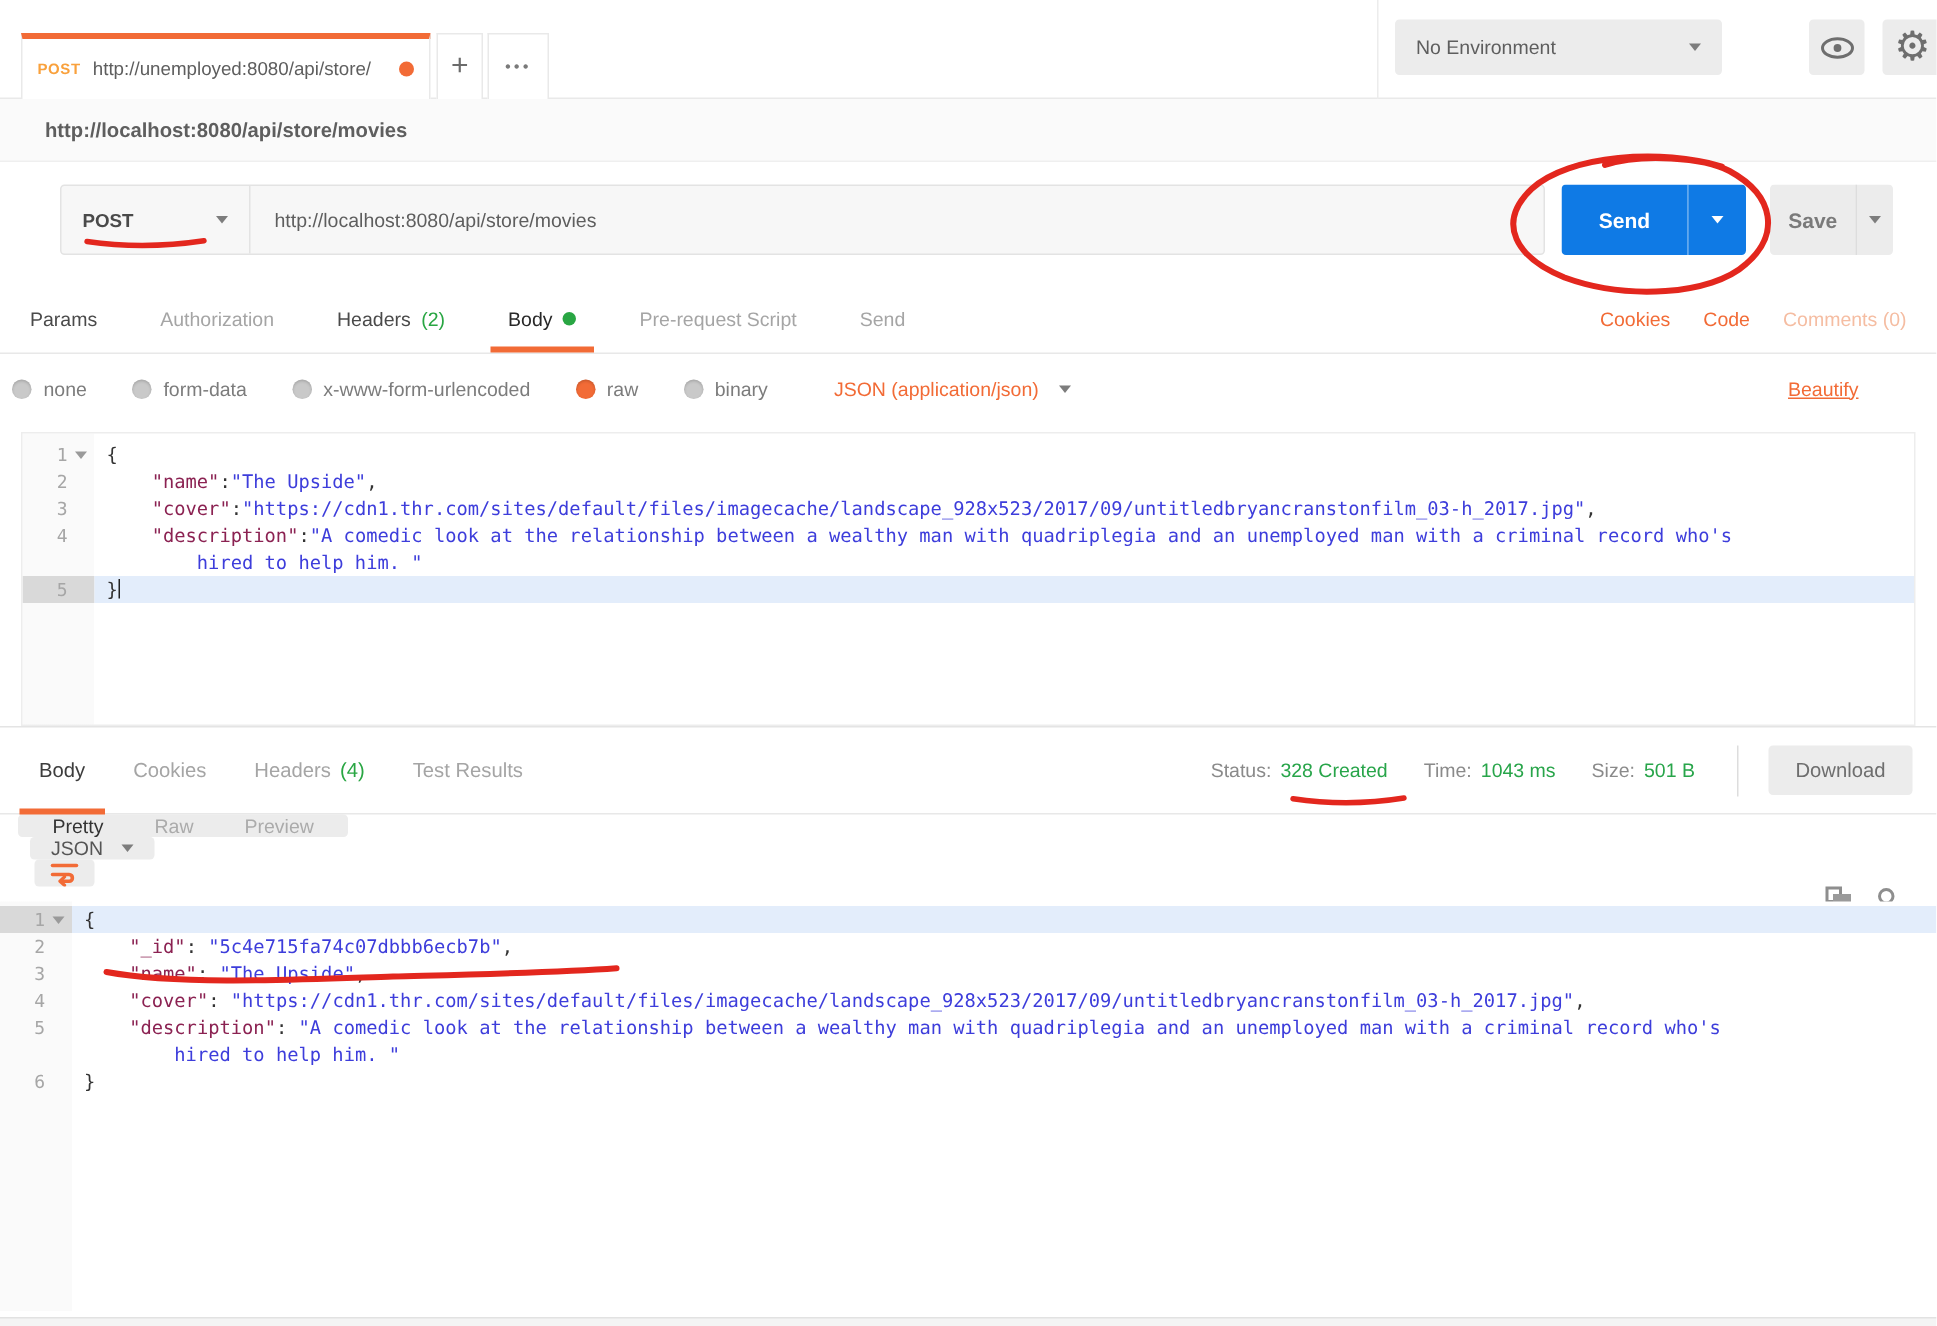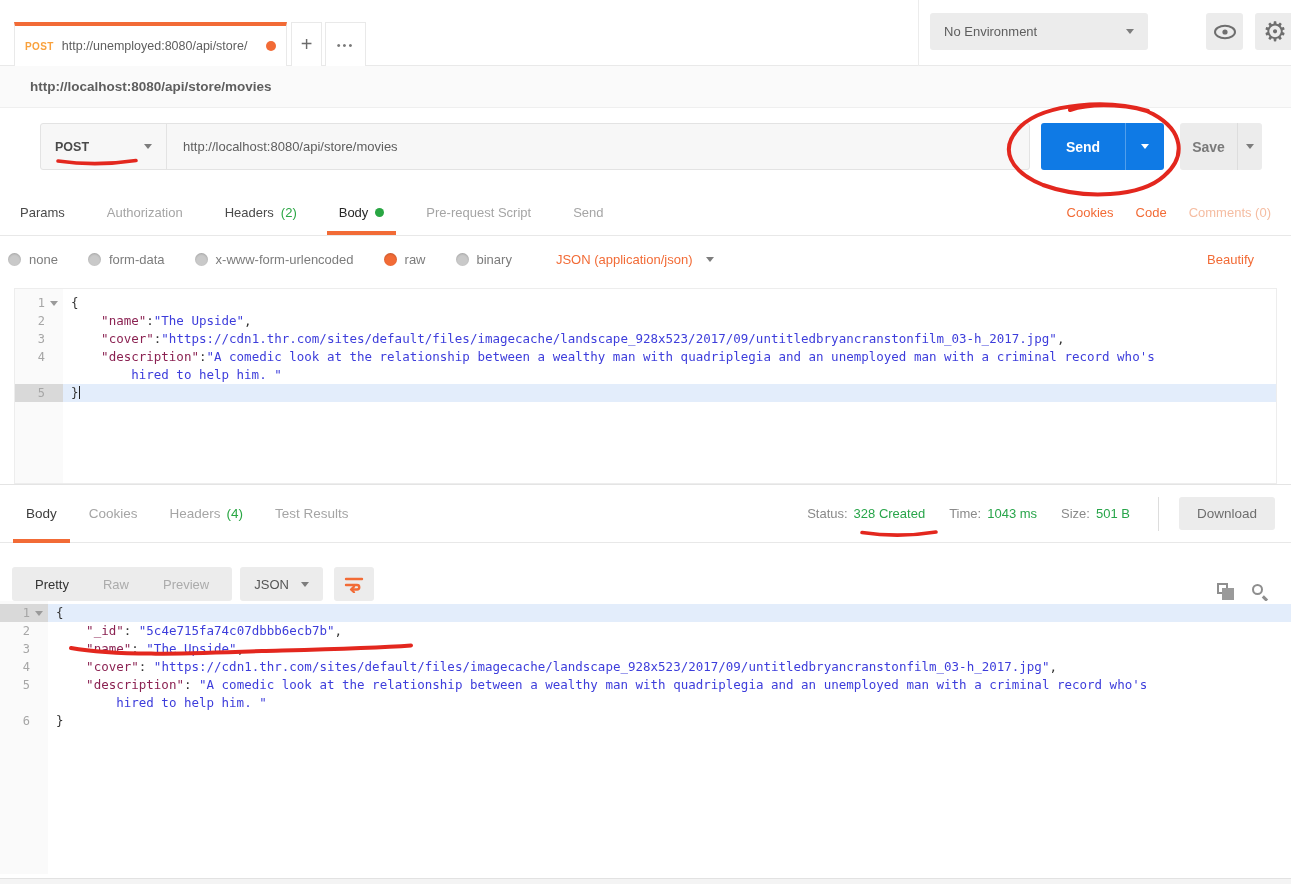--- a/index.html
+++ b/index.html
@@ -72,21 +72,21 @@
   .lnk.muted { color:#f5bda2; }
 
   
   .mode-row { height:46px; display:flex; align-items:center; padding:0 8px; }
   .radio-item { display:flex; align-items:center; gap:8px; margin-right:30px; cursor:pointer; }
   .radio { width:13px; height:13px; border-radius:50%; background:#c9c9c9; box-shadow:inset 0 1px 2px rgba(0,0,0,.18); }
   .radio.sel { background:#f26b36; }
   .radio-item .rlabel { font-size:13px; color:#7c7c7c; }
   .ct-dd { display:flex; align-items:center; gap:14px; margin-left:14px; cursor:pointer; }
   .ct-dd .ct-label { font-size:13px; color:#f26b36; }
-  .beautify { margin-left:auto; margin-right:29px; font-size:13px; color:#f26b36; cursor:pointer; }
+  .beautify { margin-left:auto; margin-right:44px; font-size:13px; color:#f26b36; cursor:pointer;text-decoration:underline; }
 
   
   .editor { font-family:"DejaVu Sans Mono","Liberation Mono",monospace; font-size:12.5px; position:relative; background:#fff; }
   .editor-req { margin:6px 14px 0 14px; height:196px; border:1px solid #ededed;
     background:linear-gradient(to right,#fafafa 48px,#fff 48px); padding-top:5px; overflow:hidden; }
   .editor-resp { height:273px; background:linear-gradient(to right,#fafafa 48px,#fff 48px); padding-top:3px; overflow:hidden; }
   .crow { display:flex; height:18px; line-height:18px; }
   .gcell { width:48px; flex:none; display:flex; align-items:center; background:transparent; }
   .gcell .lnum { width:30px; text-align:right; color:#a6a6a6; font-size:12px; }
   .gcell .fold { width:12px; margin-left:3px; }
@@ -109,21 +109,21 @@
   .resp-tab.active::after { content:""; position:absolute; left:-13px; right:-13px; bottom:-1px; height:4px; background:#f26b36; }
   .resp-tab .cnt { color:#29a643; }
   .status-area { margin-left:auto; display:flex; align-items:center; font-size:13px; gap:6px; }
   .st-label { color:#8a8a8a; }
   .st-val { color:#28a54a; margin-right:18px; }
   .st-vdiv { width:1px; height:34px; background:#ddd; margin:0 14px 0 4px; }
   .download-btn { background:#ececec; border-radius:3px; color:#6e6e6e; font-size:13.5px;
     padding:9px 18px; cursor:pointer; margin-right:6px; }
 
   
-  .resp-bar { height:58px; display:flex; align-items:flex-end; padding:0 12px; }
+  .resp-bar { height:58px; display:flex; align-items:flex-start; padding:0 12px;flex-direction:column; }
   .view-group { background:#ececec; border-radius:3px; height:34px; display:flex; align-items:center; padding:0 6px; }
   .view-item { font-size:13px; color:#ababab; padding:0 17px; cursor:pointer; }
   .view-item.active { color:#333; }
   .fmt-dd { background:#ececec; border-radius:3px; height:34px; display:flex; align-items:center;
     gap:12px; padding:0 14px; margin-left:8px; cursor:pointer; }
   .fmt-dd .fmt-label { font-size:13px; color:#555; }
   .wrap-btn { background:#ececec; border-radius:3px; height:34px; width:40px; margin-left:11px;
     display:flex; align-items:center; justify-content:center; cursor:pointer; }
   .resp-icons { margin-left:auto; display:flex; align-items:center; gap:16px; margin-right:10px; }
   .copy-ic { position:relative; width:18px; height:18px; cursor:pointer; }

